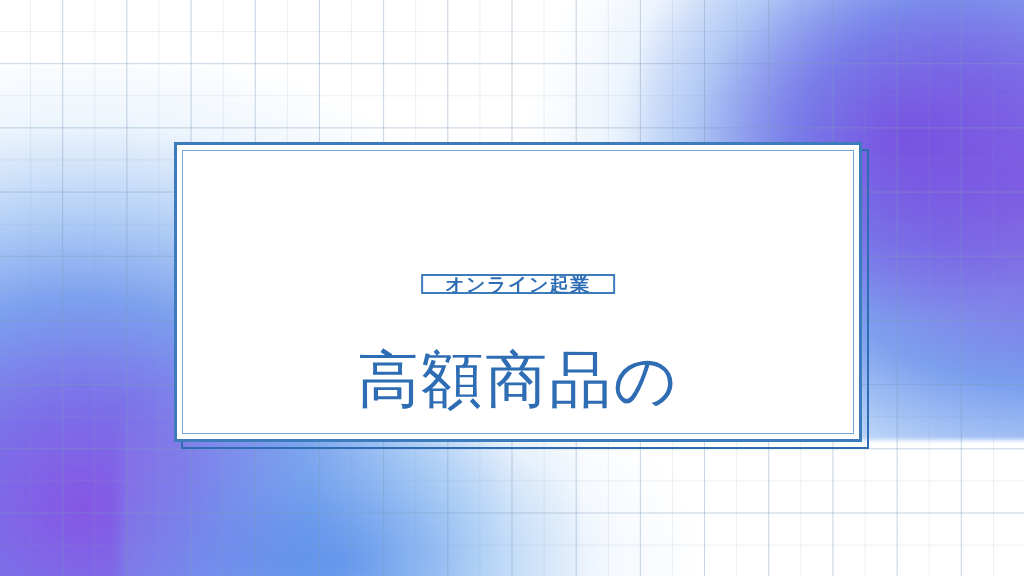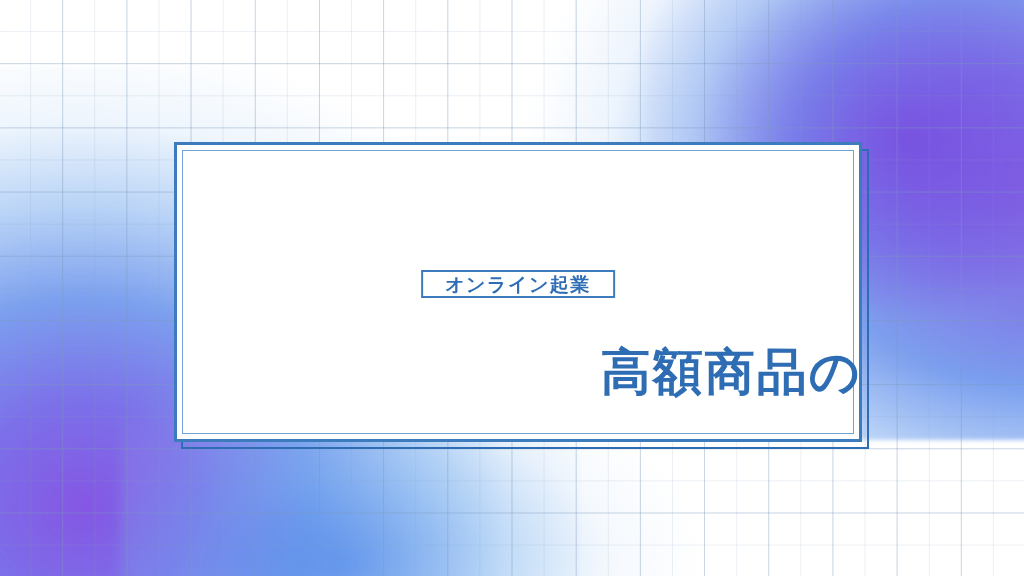--- a/index.html
+++ b/index.html
@@ -161,21 +161,21 @@
 
   
   .badge {
     position: absolute;
     left: 50%;
     top: 142px;
     transform: translate(-50%, -50%);
     background: #ffffff;
     border: 2px solid #3d7cbc;
     box-sizing: border-box;
-    height: 28px;
+    height: 20px;
     padding: 0 22px;
     display: flex;
     align-items: center;
     justify-content: center;
     z-index: 5;
   }
 
   .badge-label {
     color: #2f6eb5;
     font-size: 19px;
@@ -190,26 +190,25 @@
     position: absolute;
     left: 0;
     right: 0;
     top: 196px;
     text-align: center;
     z-index: 4;
   }
 
   .headline-line {
     color: #2e6db4;
-    font-size: 50px;
-    font-weight: bold;
+    font-size: 62px;
+    font-weight: normal;
     line-height: 1.36;
     letter-spacing: 2px;
     white-space: nowrap;
-    text-align: right;
   }
 </style>
 </head>
 <body>
 
 <div class="stage">
 
   <div class="bg-layer">
     <div class="blob-tr"></div>
     <div class="blob-tr2"></div>

